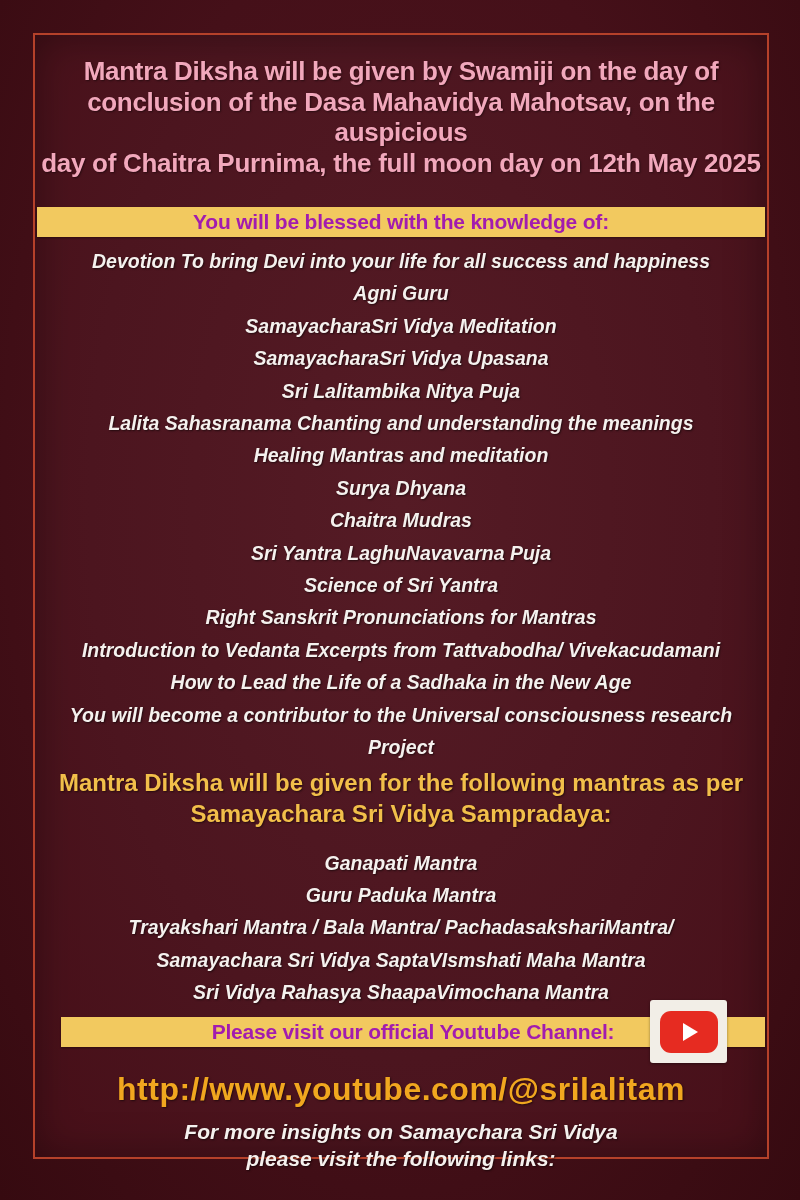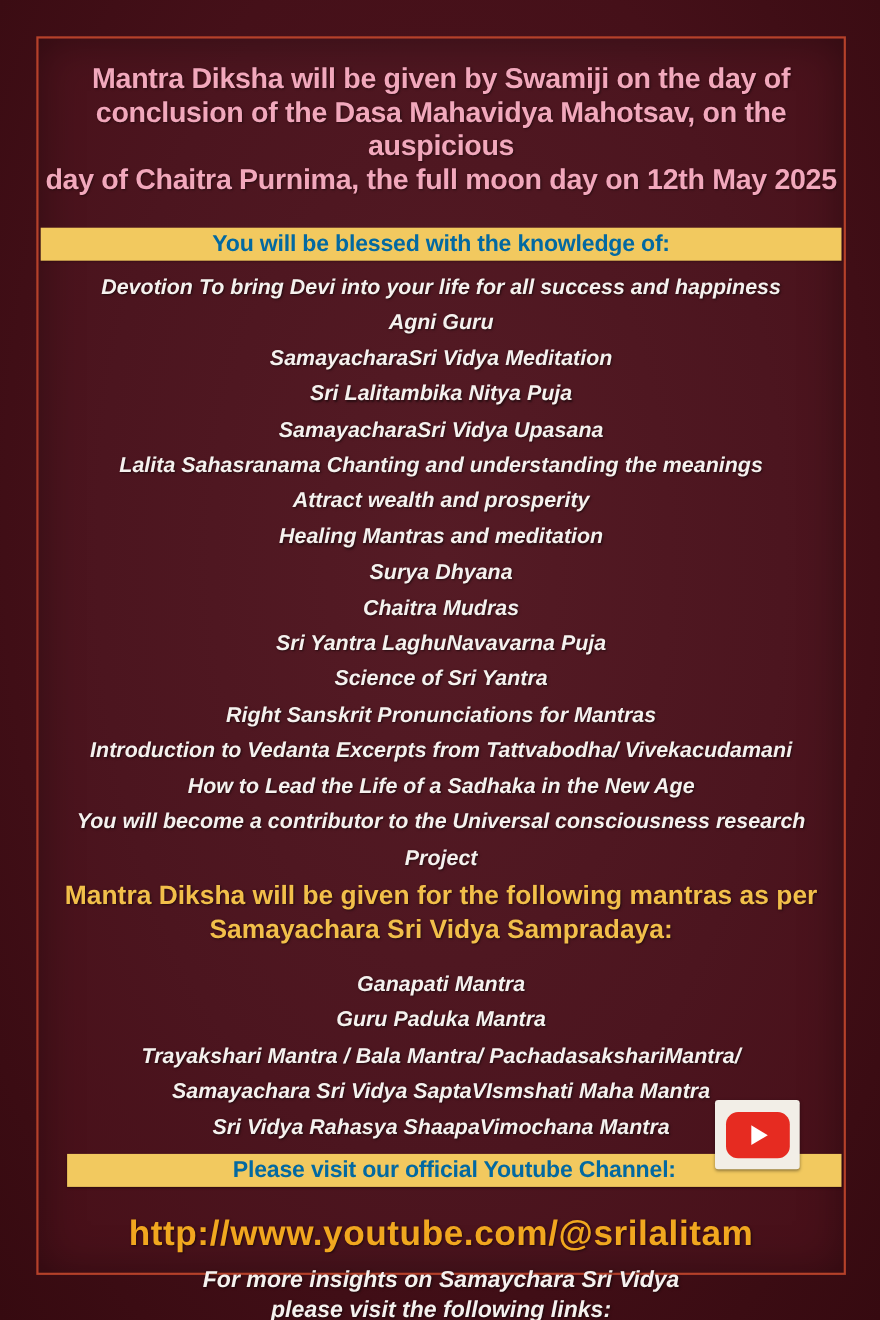--- a/index.html
+++ b/index.html
@@ -44,21 +44,21 @@
     margin-top: 21px;
     font-size: 26px; line-height: 30.5px;
     font-weight: bold; letter-spacing: -0.3px;
     color: #f2a8bc;
     text-shadow: 1px 1px 2px rgba(0,0,0,0.45);
   }
 
   .banner {
     margin-top: 29px;
     background: #f2c95f;
-    color: #0369a1;
+    color: #a21caf;
     font-weight: bold; font-size: 21px; letter-spacing: -0.2px;
     height: 30px; line-height: 30px;
     box-shadow: 0 1px 2px rgba(0,0,0,0.4);
   }
   .banner-2 { margin-top: 8px; position: relative; margin-left: 24px; }
 
   .list { margin-top: 8px; }
   .list-item {
     color: #f5f1ee;
     font-style: italic; font-weight: bold;
@@ -133,24 +133,23 @@
 day of Chaitra Purnima, the full moon day on 12th May 2025</div>
 
     <div class="banner banner-1">
       <span>You will be blessed with the knowledge of:</span>
     </div>
 
     <div class="list list-knowledge">
         <div class="list-item multiline">Devotion To bring Devi into your life for all success and happiness</div>
         <div class="list-item multiline">Agni Guru</div>
         <div class="list-item multiline">SamayacharaSri Vidya Meditation</div>
+        <div class="list-item multiline">SamayacharaSri Vidya Upasana</div>
         <div class="list-item multiline">Sri Lalitambika Nitya Puja</div>
-        <div class="list-item multiline">SamayacharaSri Vidya Upasana</div>
         <div class="list-item multiline">Lalita Sahasranama Chanting and understanding the meanings</div>
-        <div class="list-item multiline">Attract wealth and prosperity</div>
         <div class="list-item multiline">Healing Mantras and meditation</div>
         <div class="list-item multiline">Surya Dhyana</div>
         <div class="list-item multiline">Chaitra Mudras</div>
         <div class="list-item multiline">Sri Yantra LaghuNavavarna Puja</div>
         <div class="list-item multiline">Science of Sri Yantra</div>
         <div class="list-item multiline">Right Sanskrit Pronunciations for Mantras</div>
         <div class="list-item multiline">Introduction to Vedanta Excerpts from Tattvabodha/ Vivekacudamani</div>
         <div class="list-item multiline">How to Lead the Life of a Sadhaka in the New Age</div>
         <div class="list-item multiline">You will become a contributor to the Universal consciousness research
 Project</div>

